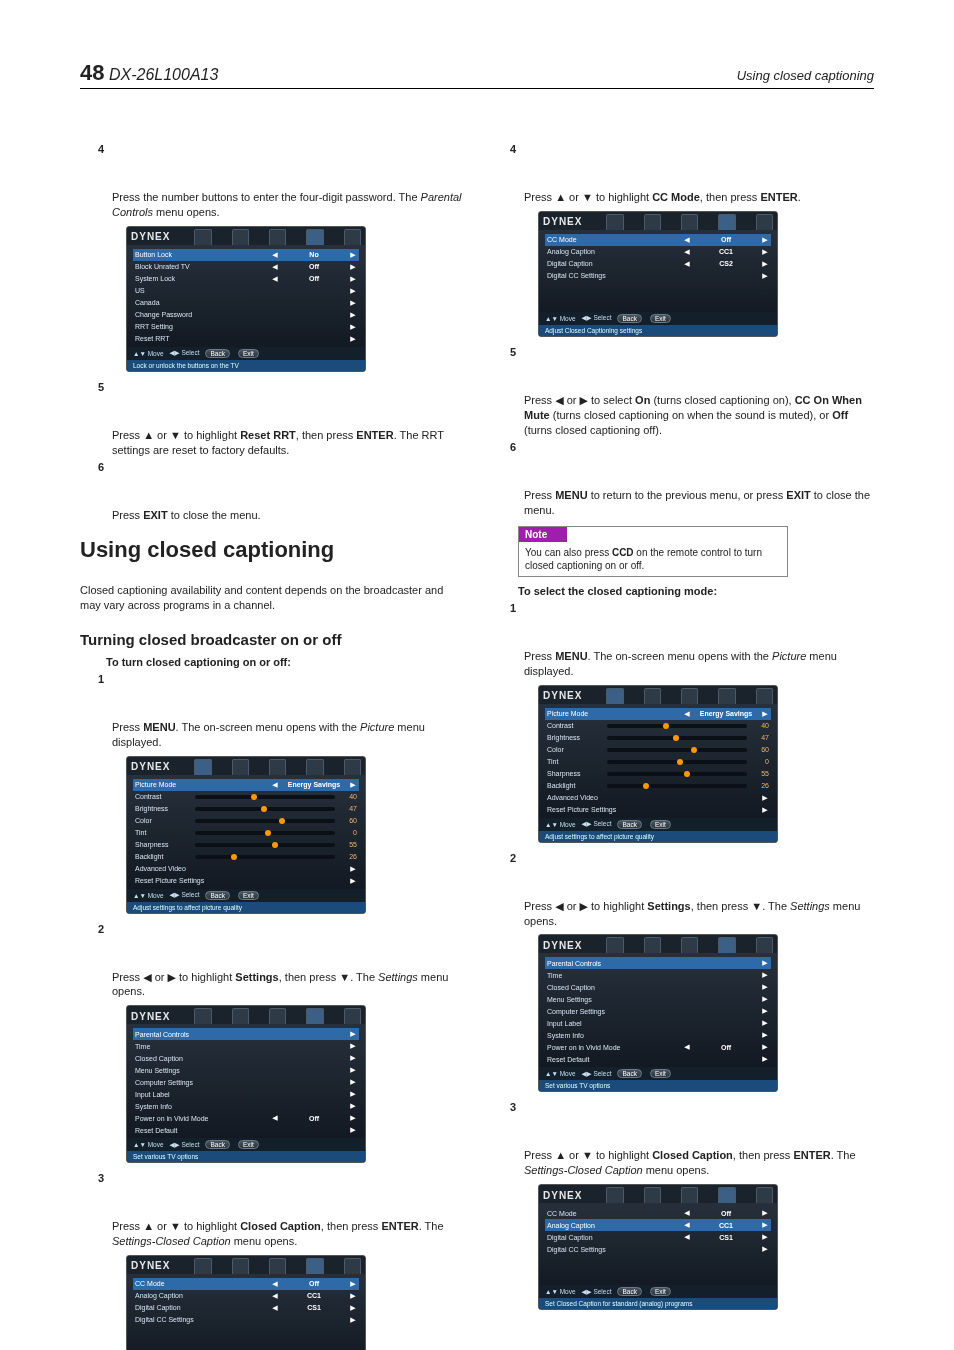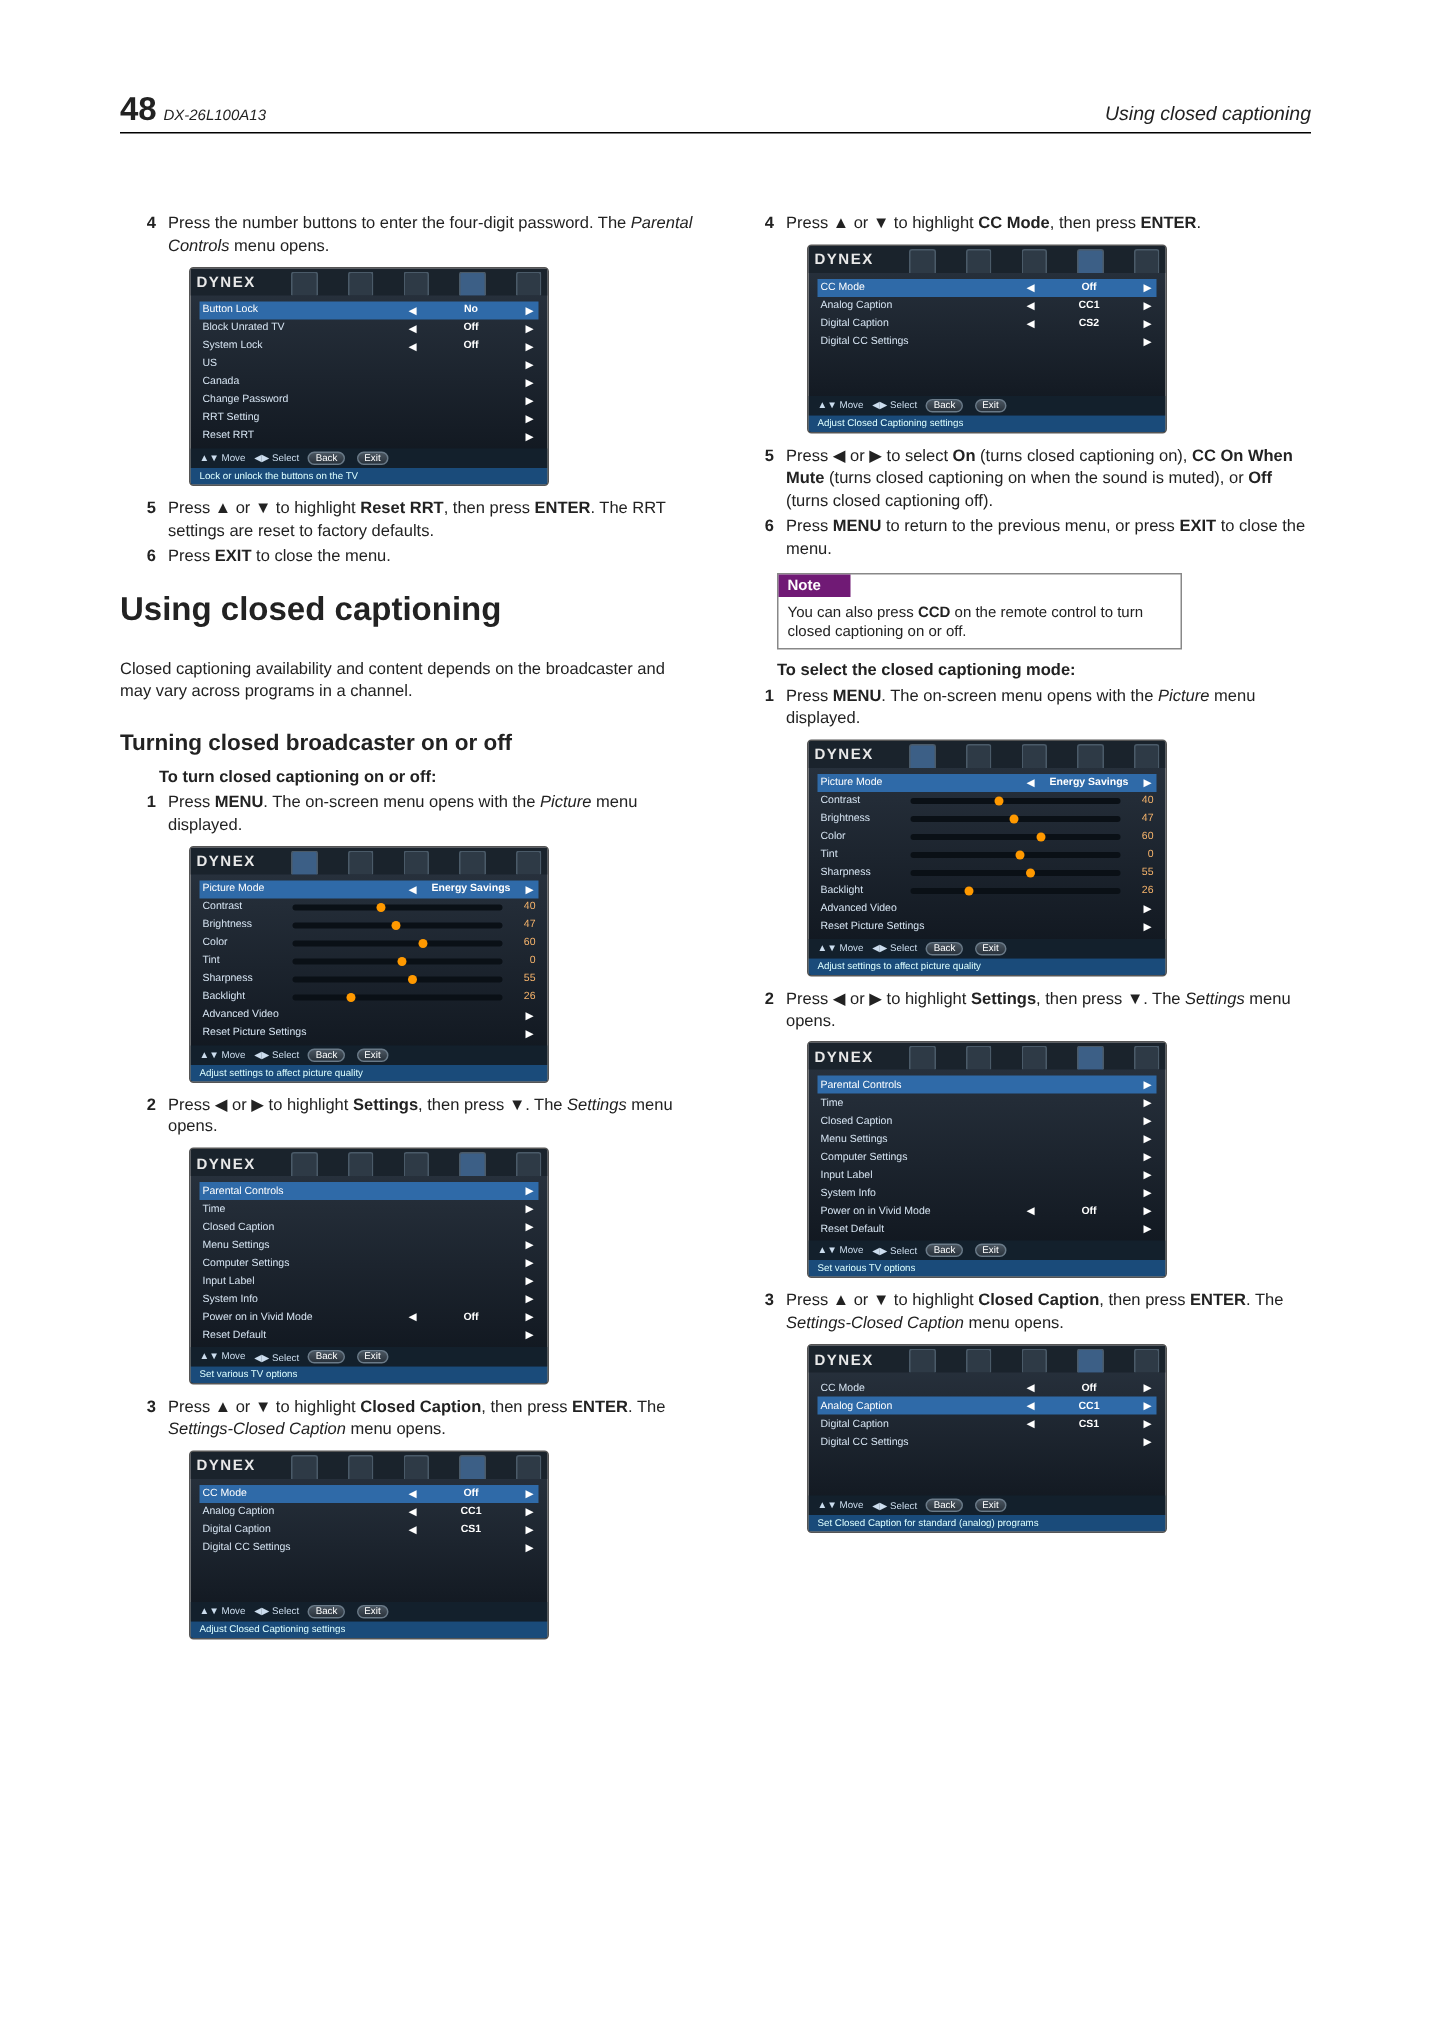--- a/index.html
+++ b/index.html
@@ -17,21 +17,21 @@
     align-items: baseline;
     border-bottom: 1.5px solid #000;
     padding-bottom: 2px;
     margin-bottom: 50px;
   }
   .pg-num {
     font-size: 22px;
     font-weight: 700;
   }
   .pg-model {
-    font-size: 10px;
+    font-size: 16px;
     font-style: italic;
   }
   .pg-title-right {
     font-size: 13px;
     font-style: italic;
   }
   .cols {
     display: flex;
     gap: 30px;
   }
@@ -53,21 +53,21 @@
   }
   .indent-body { margin-left: 26px; }
   .step {
     display:flex;
     gap:8px;
     font-size:11px;
     line-height:1.35;
     margin:3px 0 3px 12px;
   }
   .step .num { font-weight:700; width:12px; text-align:right; flex-shrink:0; }
-  .step .txt { flex:1; }
+  .step .txt { flex:1;margin-top:48px; }
   .bold { font-weight:700; }
   .ital { font-style: italic; }
   .task-title {
     font-size:11px;
     font-weight:700;
     margin: 8px 0 4px 26px;
   }
 
   
   .osd {
@@ -156,21 +156,21 @@
   .slider-val { width:18px; text-align:right; color:#f5b36b; }
 
   
   .note {
     margin: 8px 0 8px 26px;
     border:1px solid #888;
     font-size:10px;
     width: 270px;
   }
   .note-head {
-    background:#701a75;
+    background:#a21caf;
     color:#fff;
     font-weight:700;
     padding:2px 6px;
     font-size:10px;
     width:48px;
   }
   .note-body {
     padding:4px 6px;
     line-height:1.3;
   }

